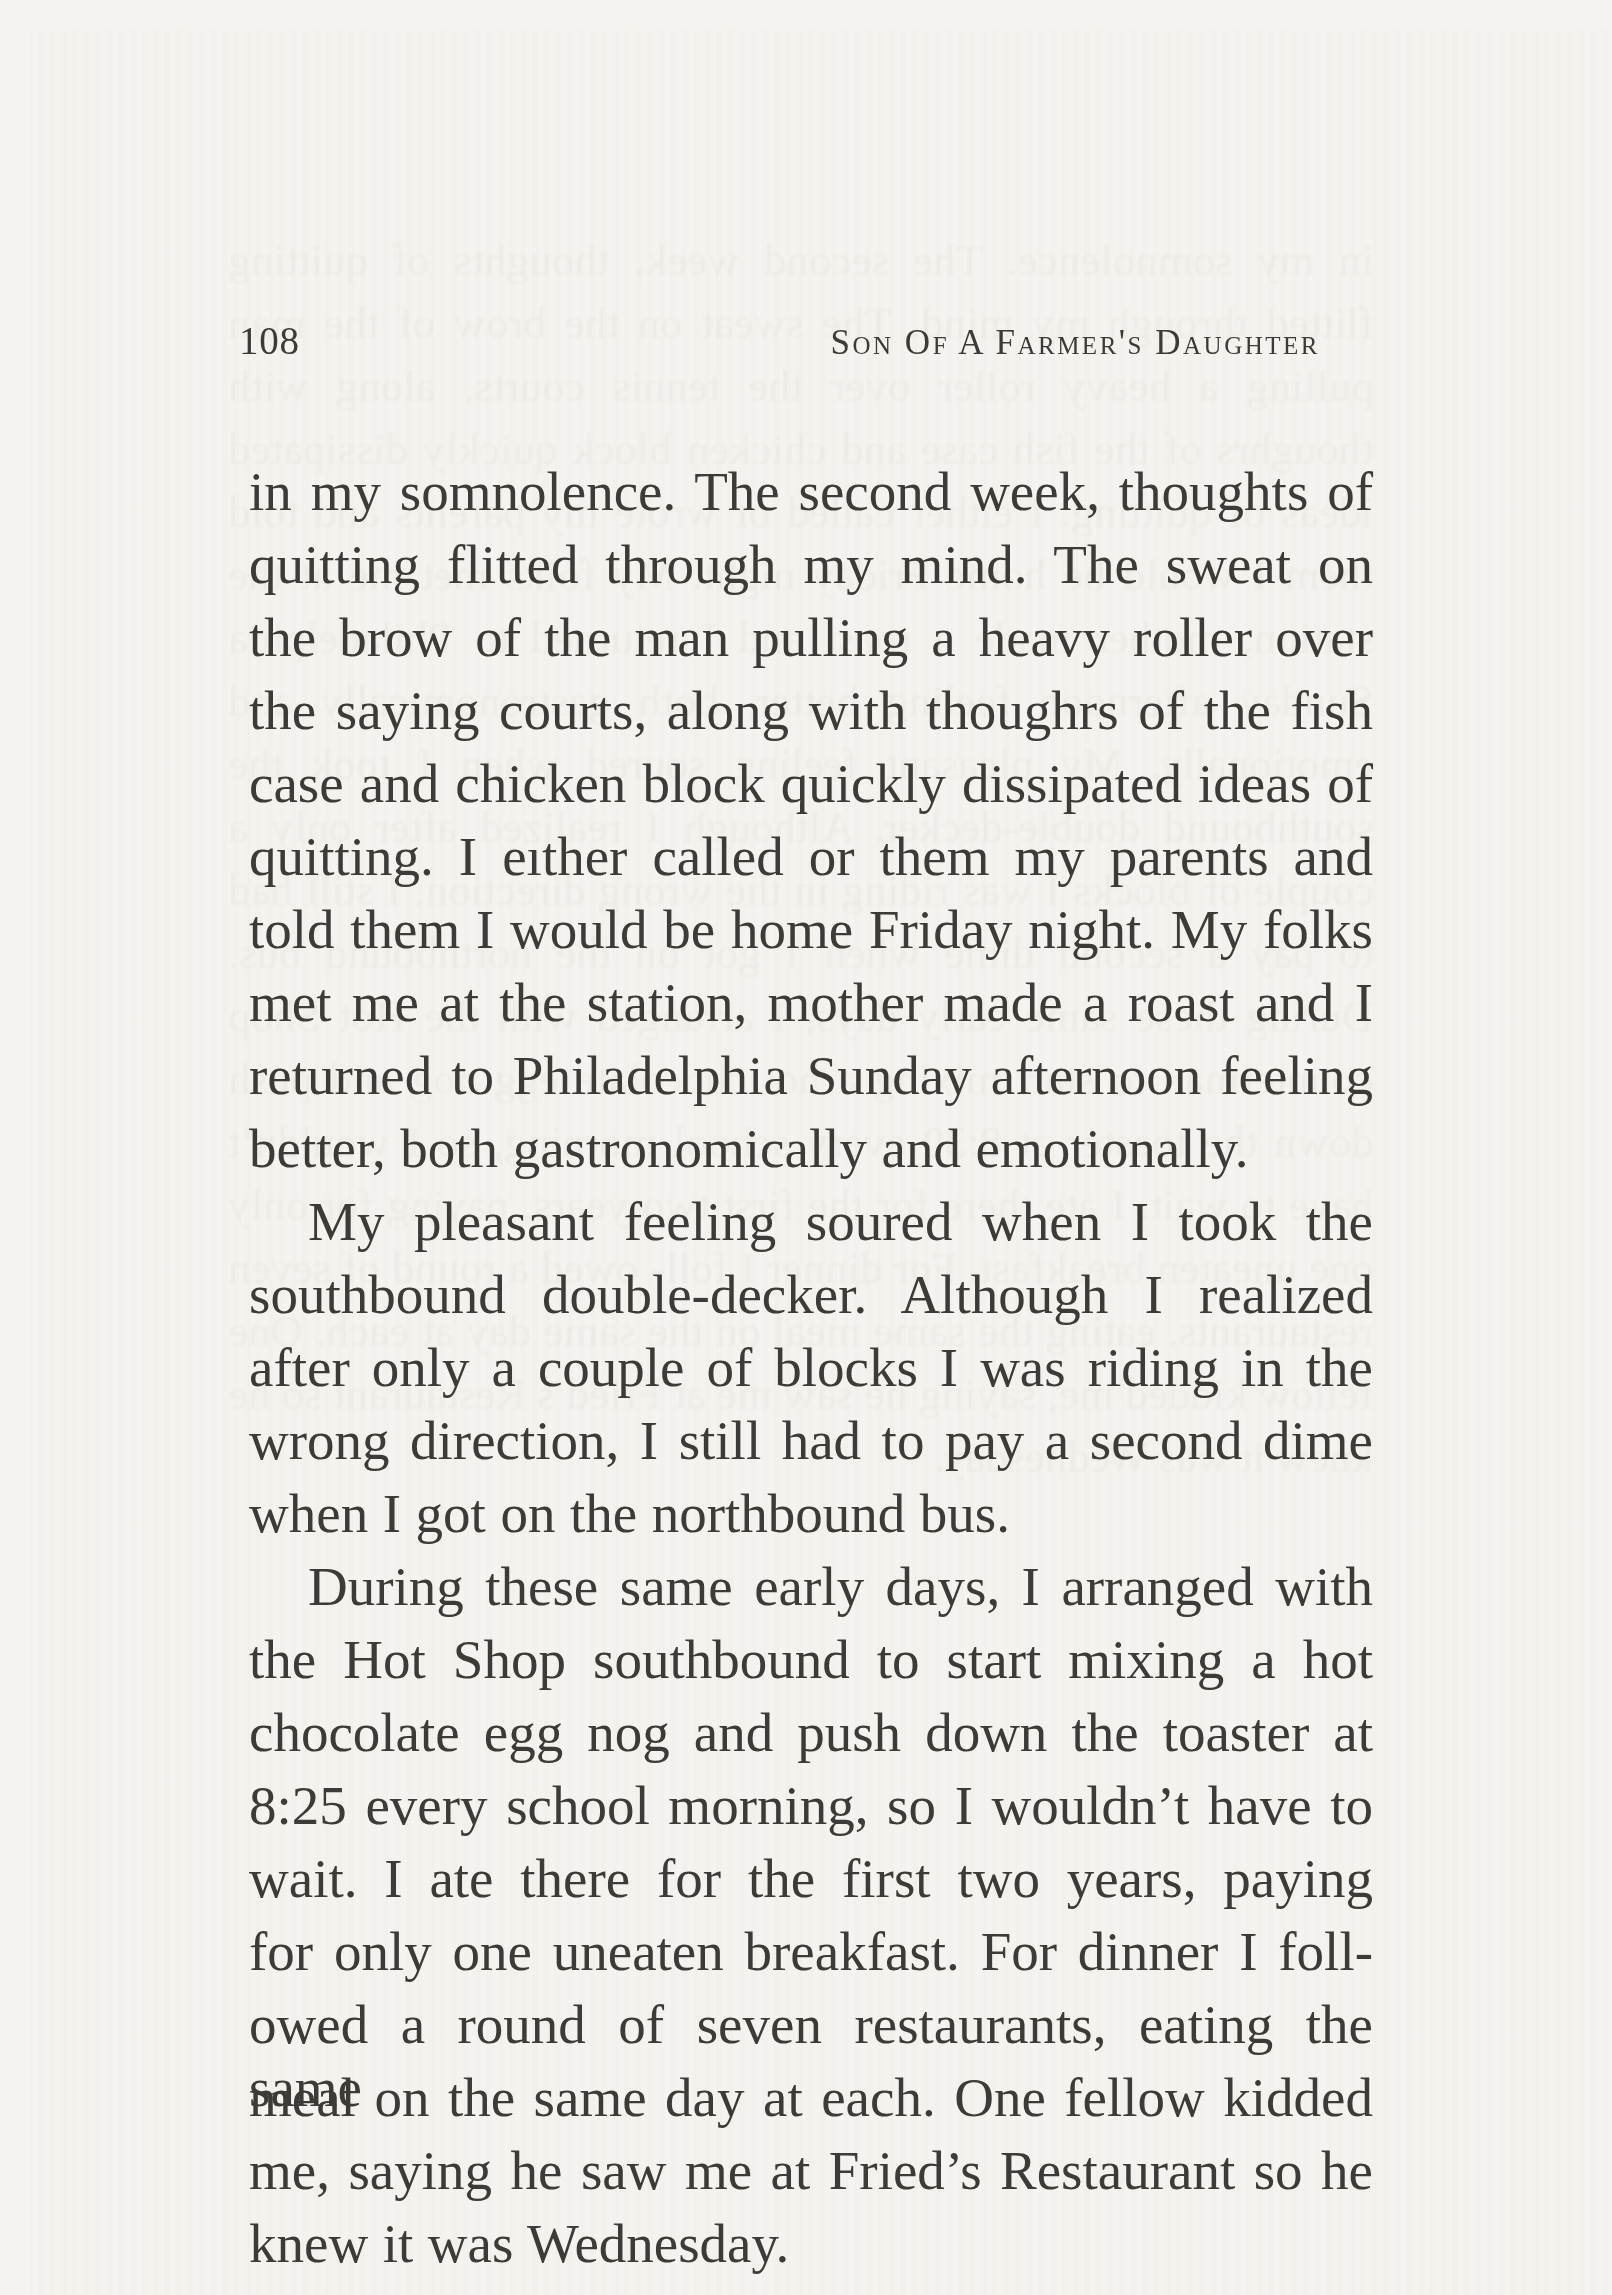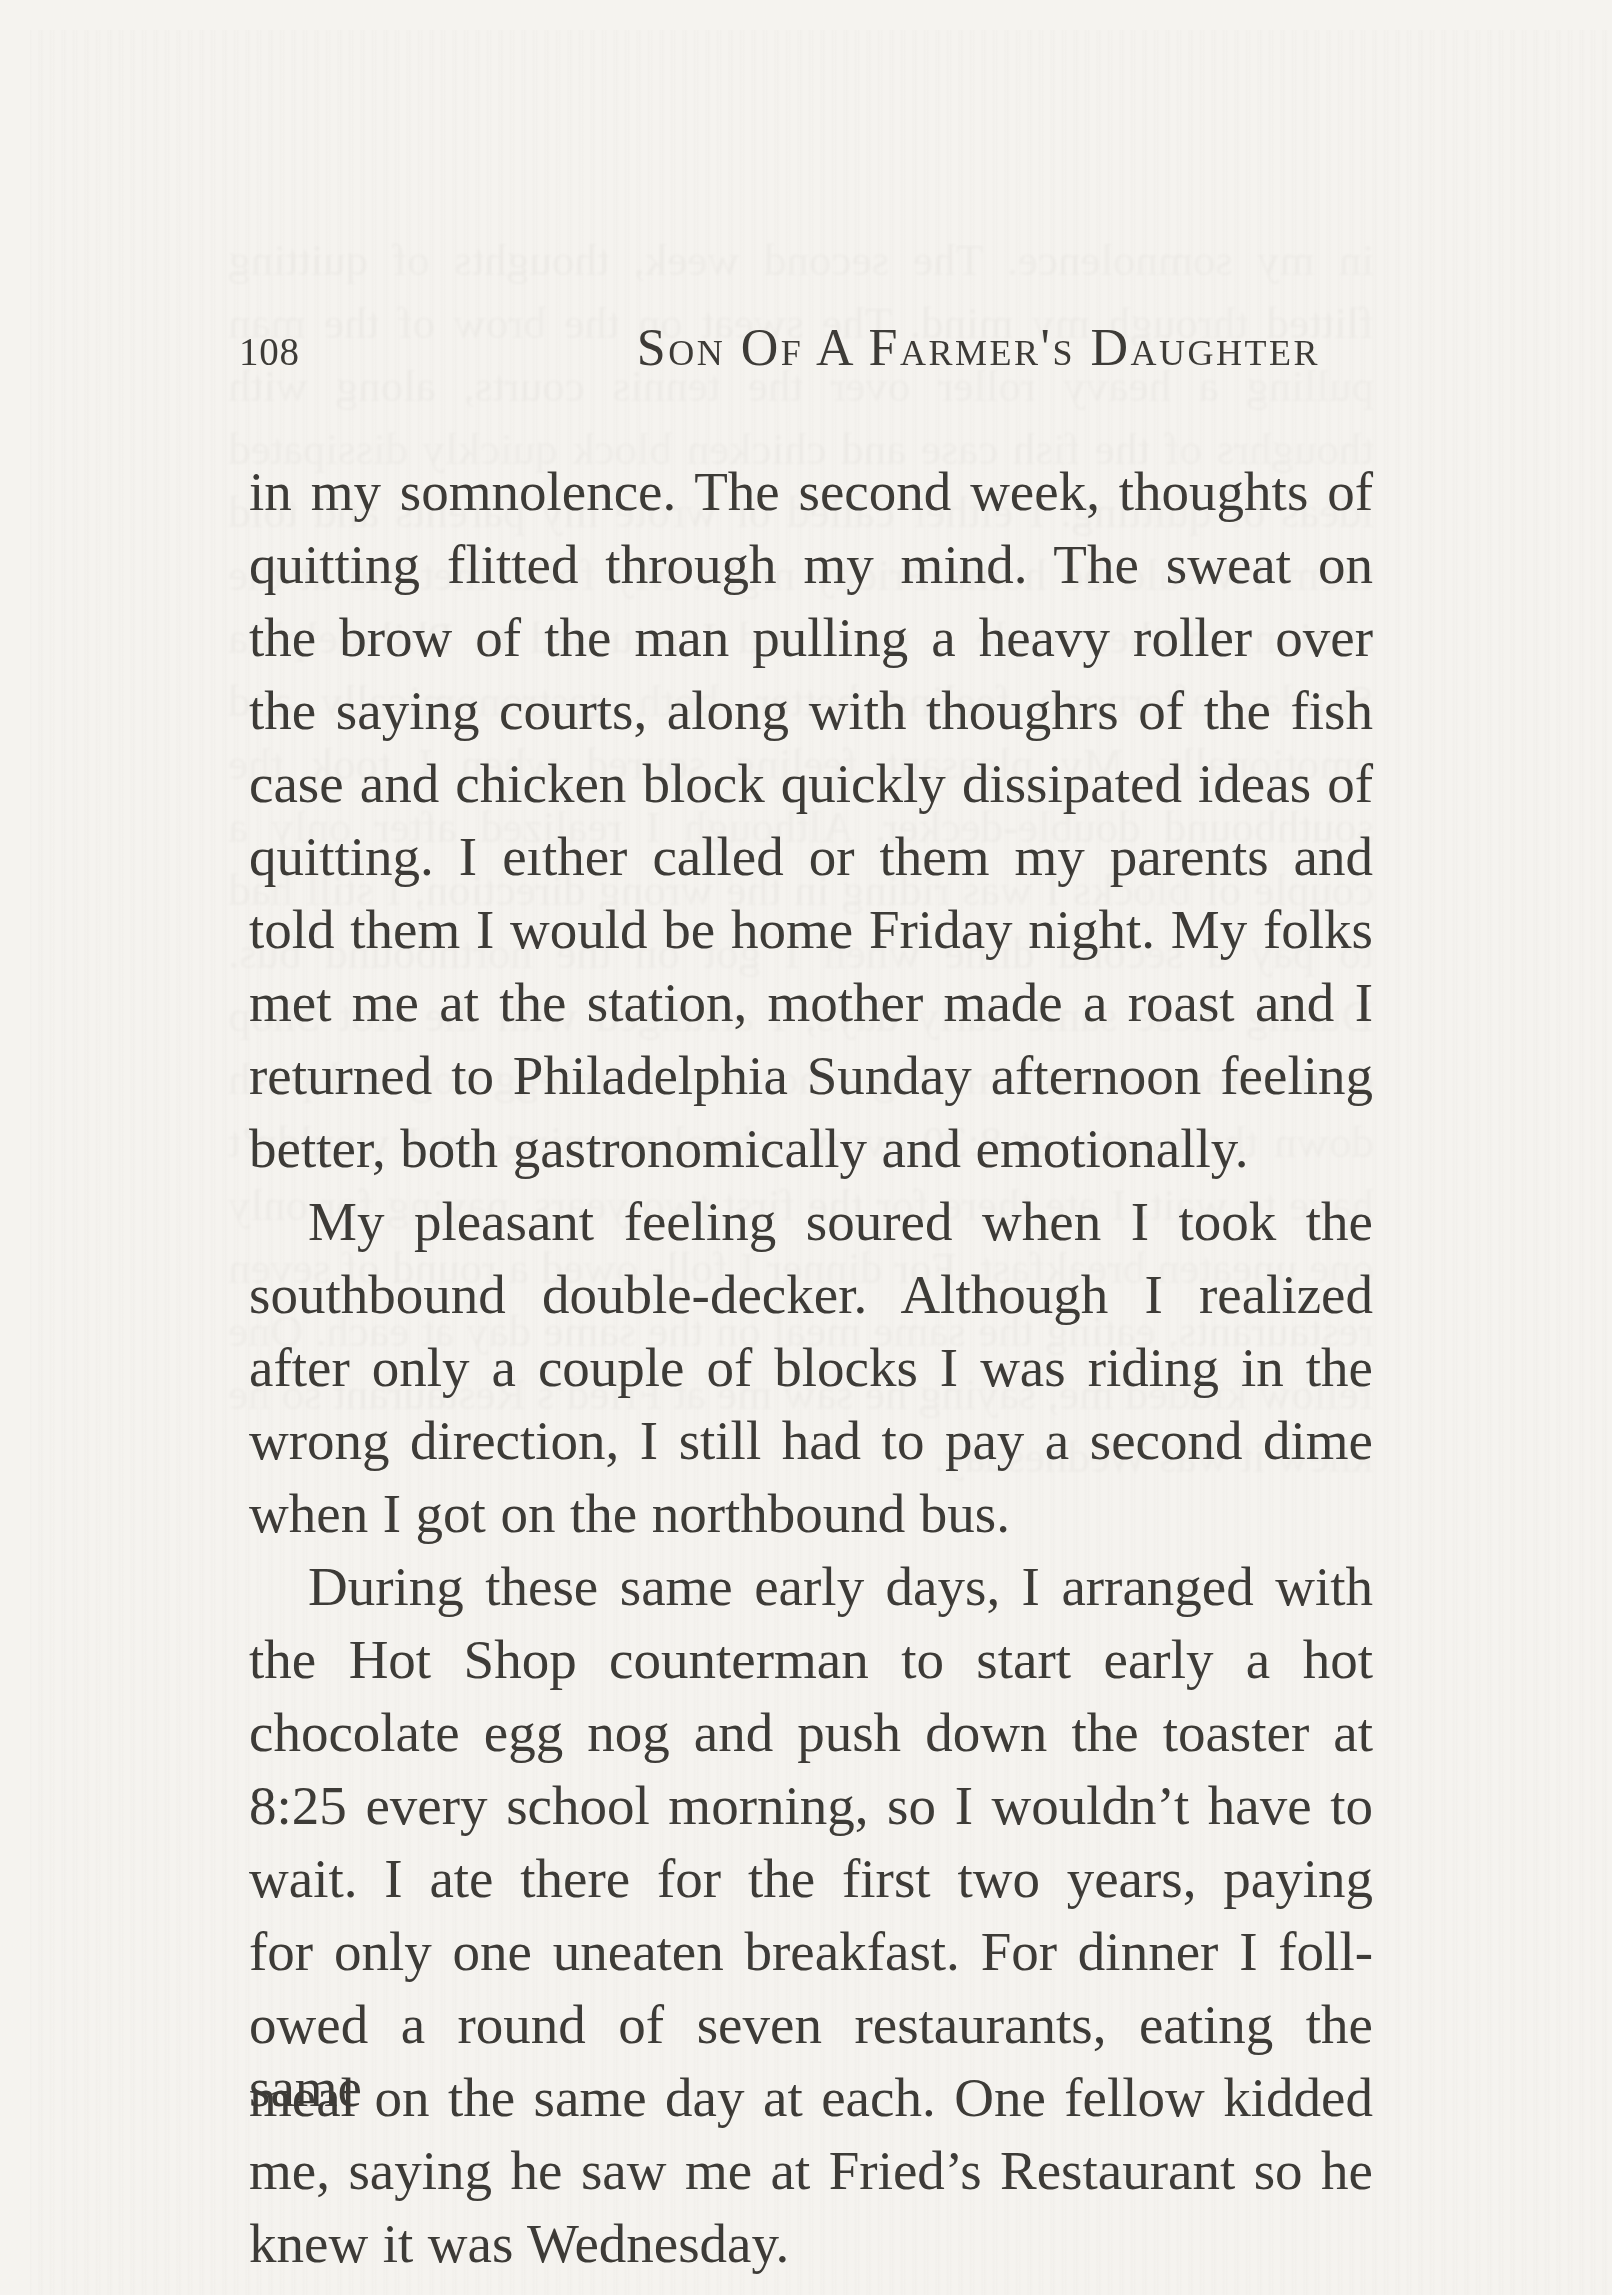--- a/index.html
+++ b/index.html
@@ -52,21 +52,21 @@
     display: flex;
     justify-content: space-between;
     align-items: baseline;
   }
   .page-number {
     font-size: 39px;
     letter-spacing: 0.8px;
   }
   .running-title {
     font-variant: small-caps;
-    font-size: 52px;
+    font-size: 35px;
     letter-spacing: 2.5px;
     padding-right: 43px;
     white-space: nowrap;
   }
   .text-block {
     position: absolute;
     top: 410px;
     left: 189px;
     width: 1144px;
   }
@@ -113,21 +113,21 @@
       </div>
       <div class="paragraph">
         <div class="line indent">My pleasant feeling soured when I took the</div>
         <div class="line">southbound double-decker. Although I realized</div>
         <div class="line">after only a couple of blocks I was riding in the</div>
         <div class="line">wrong direction, I still had to pay a second dime</div>
         <div class="line last">when I got on the northbound bus.</div>
       </div>
       <div class="paragraph">
         <div class="line indent">During these same early days, I arranged with</div>
-        <div class="line">the Hot Shop counterman to start early a hot</div>
+        <div class="line">the Hot Shop southbound to start mixing a hot</div>
         <div class="line">chocolate egg nog and push down the toaster at</div>
         <div class="line">8:25 every school morning, so I wouldn’t have to</div>
         <div class="line">wait. I ate there for the first two years, paying</div>
         <div class="line">for only one uneaten breakfast. For dinner I foll-</div>
         <div class="line">owed a round of seven restaurants, eating the same</div>
         <div class="line">meal on the same day at each. One fellow kidded</div>
         <div class="line">me, saying he saw me at Fried’s Restaurant so he</div>
         <div class="line last">knew it was Wednesday.</div>
       </div>
     </div>

